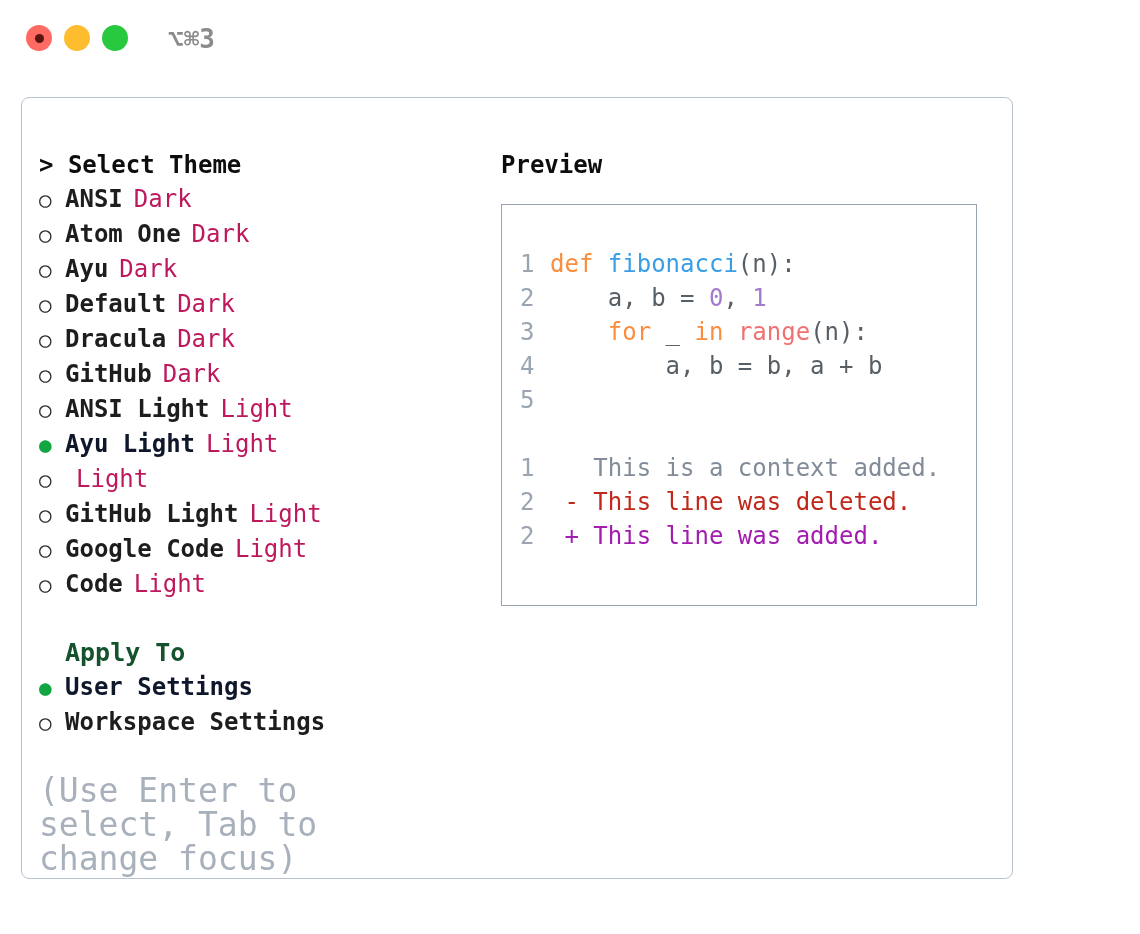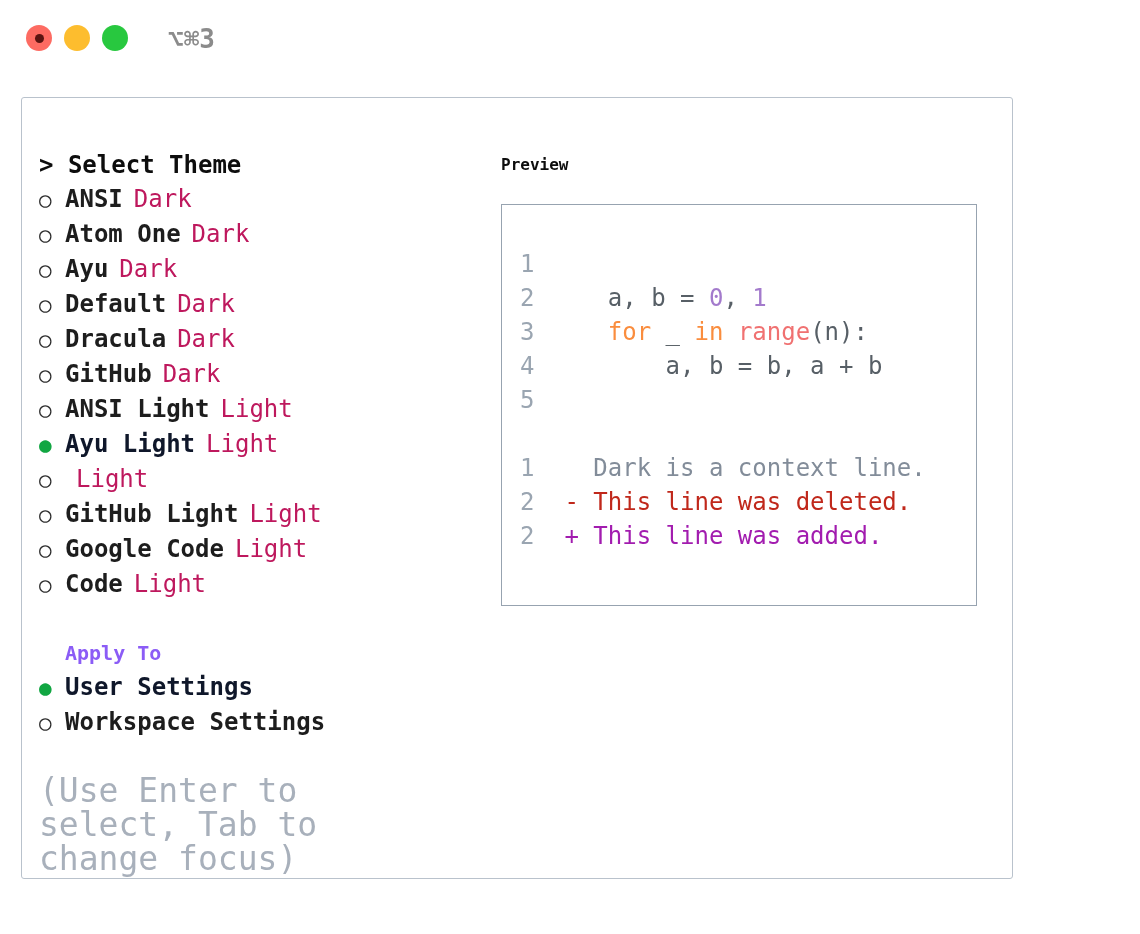--- a/index.html
+++ b/index.html
@@ -73,21 +73,21 @@
   }
 
   
   .panel {
     position: absolute;
     left: 21px;
     top: 97px;
     width: 992px;
     height: 782px;
     border: 1.6px solid #b9c2cc;
-    border-radius: 3px;
+    border-radius: 8px;
     box-sizing: border-box;
     background: #ffffff;
   }
 
   
   .left-col {
     position: absolute;
     left: 17px;
     top: 50px;
     width: 450px;
@@ -119,23 +119,23 @@
     color: #1d1d1d;
   }
   .opt-row.selected .opt-name { color: #0f172a; }
   .opt-variant {
     font-weight: normal;
     color: #be185d;
     margin-left: 11px;
   }
 
   .apply-title {
-    font-size: 20px;
-    font-weight: bold;
-    color: #8b5cf6;
+    font-size: 25px;
+    font-weight: bold;
+    color: #14532d;
     line-height: 34px;
     padding-left: 26px;
     white-space: pre;
   }
   .spacer-lg { height: 34px; }
 
   .hint {
     font-size: 33px;
     color: #a8b0bb;
     line-height: 34px;
@@ -145,21 +145,21 @@
   }
 
   
   .right-col {
     position: absolute;
     left: 479px;
     top: 50px;
     width: 490px;
   }
   .preview-title {
-    font-size: 16px;
+    font-size: 24px;
     font-weight: bold;
     color: #0d0d0d;
     line-height: 34px;
     white-space: pre;
   }
   .preview-box {
     margin-top: 22px;
     width: 476px;
     height: 402px;
     border: 1.8px solid #97a3b0;
@@ -234,29 +234,29 @@
 
       <div class="spacer-lg"></div>
 
       <div class="hint">(Use Enter to select, Tab to change focus)</div>
     </div>
 
     <div class="right-col">
       <div class="preview-title">Preview</div>
       <div class="preview-box">
         <div id="code-lines">
-            <div class="code-line"><span class="ln">1</span></div>
+            <div class="code-line"><span class="ln">1</span><span class="code-body"><span class="t-kw">def </span><span class="t-fn">fibonacci</span><span class="t-pl">(n):</span></span></div>
             <div class="code-line"><span class="ln">2</span><span class="code-body"><span class="t-pl">    a, b = </span><span class="t-num">0</span><span class="t-pl">, </span><span class="t-num">1</span></span></div>
             <div class="code-line"><span class="ln">3</span><span class="code-body"><span class="t-pl">    </span><span class="t-kw">for</span><span class="t-pl"> _ </span><span class="t-kw">in</span><span class="t-pl"> </span><span class="t-bt">range</span><span class="t-pl">(n):</span></span></div>
             <div class="code-line"><span class="ln">4</span><span class="code-body"><span class="t-pl">        a, b = b, a + b</span></span></div>
             <div class="code-line"><span class="ln">5</span></div>
           </div>
         <div class="blank-line"></div>
         <div id="diff-lines">
-            <div class="code-line"><span class="ln">1</span><span class="code-body"><span class="t-ctx">   Dark is a context line.</span></span></div>
+            <div class="code-line"><span class="ln">1</span><span class="code-body"><span class="t-ctx">   This is a context added.</span></span></div>
             <div class="code-line"><span class="ln">2</span><span class="code-body"><span class="t-del"> - This line was deleted.</span></span></div>
             <div class="code-line"><span class="ln">2</span><span class="code-body"><span class="t-add"> + This line was added.</span></span></div>
           </div>
       </div>
     </div>
 
   </div>
 </div>
 
 </body></html>

